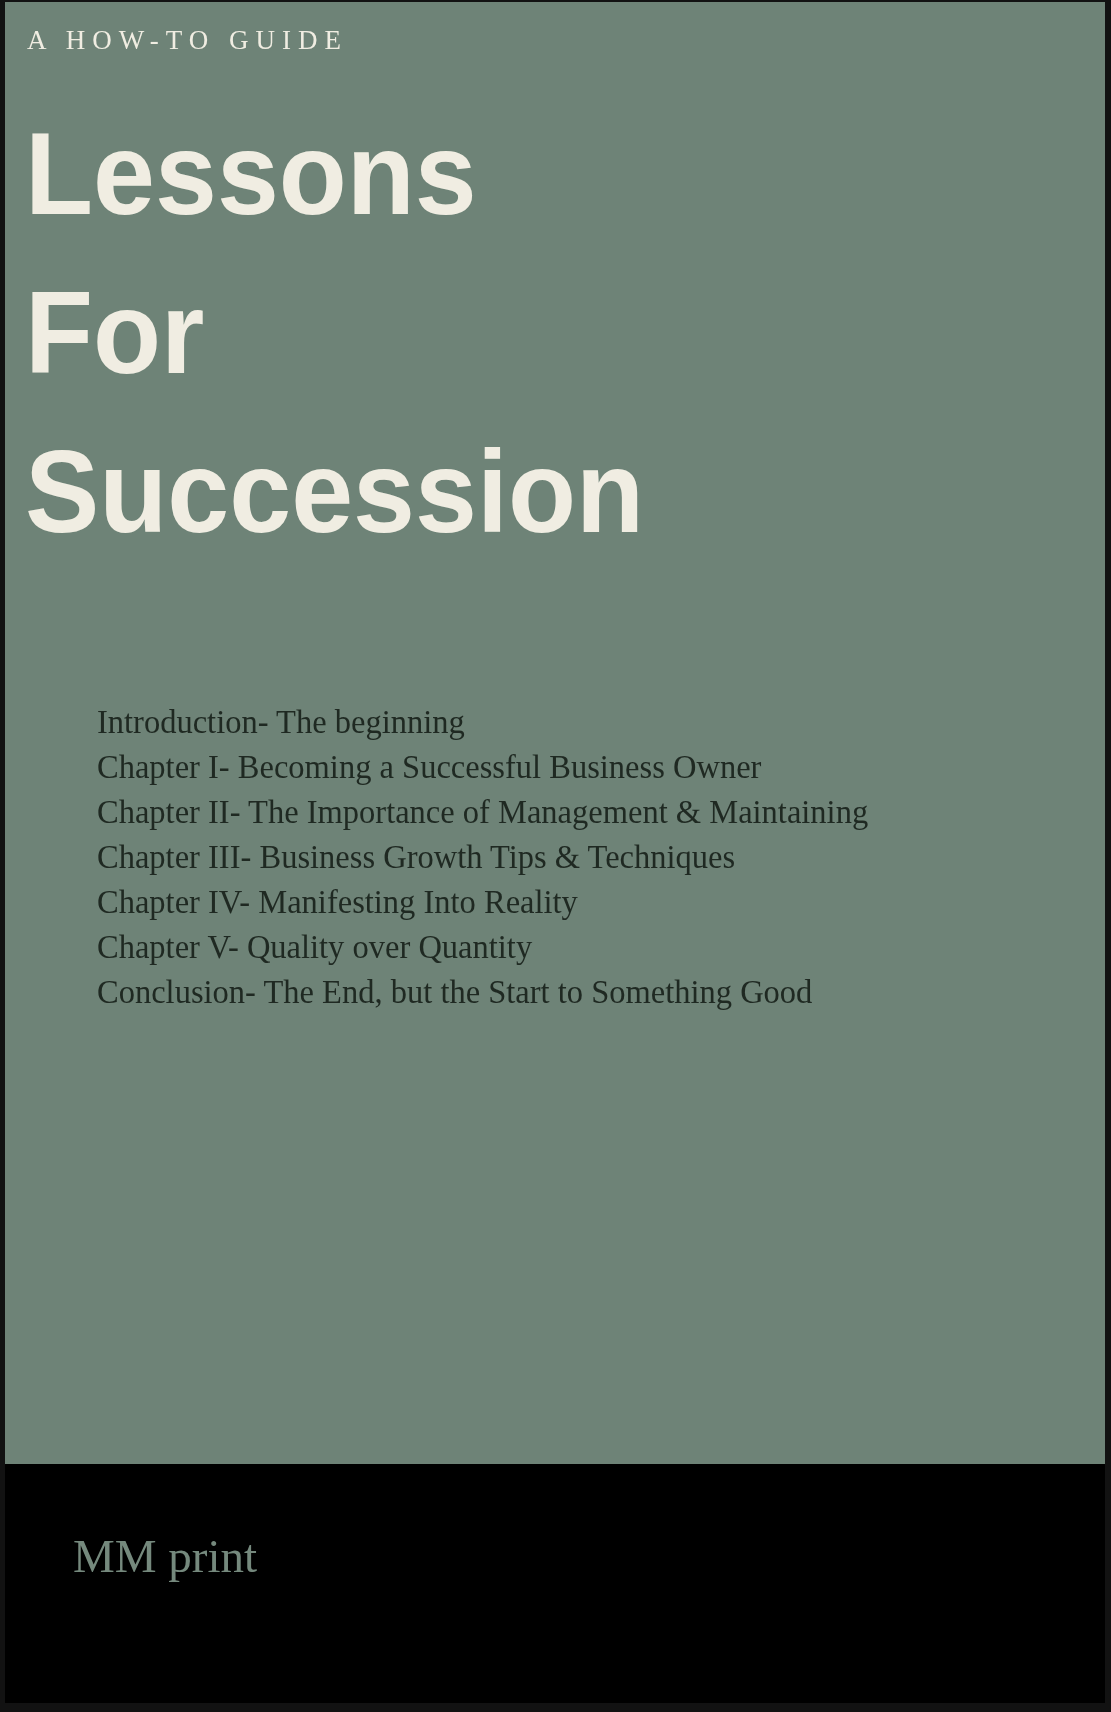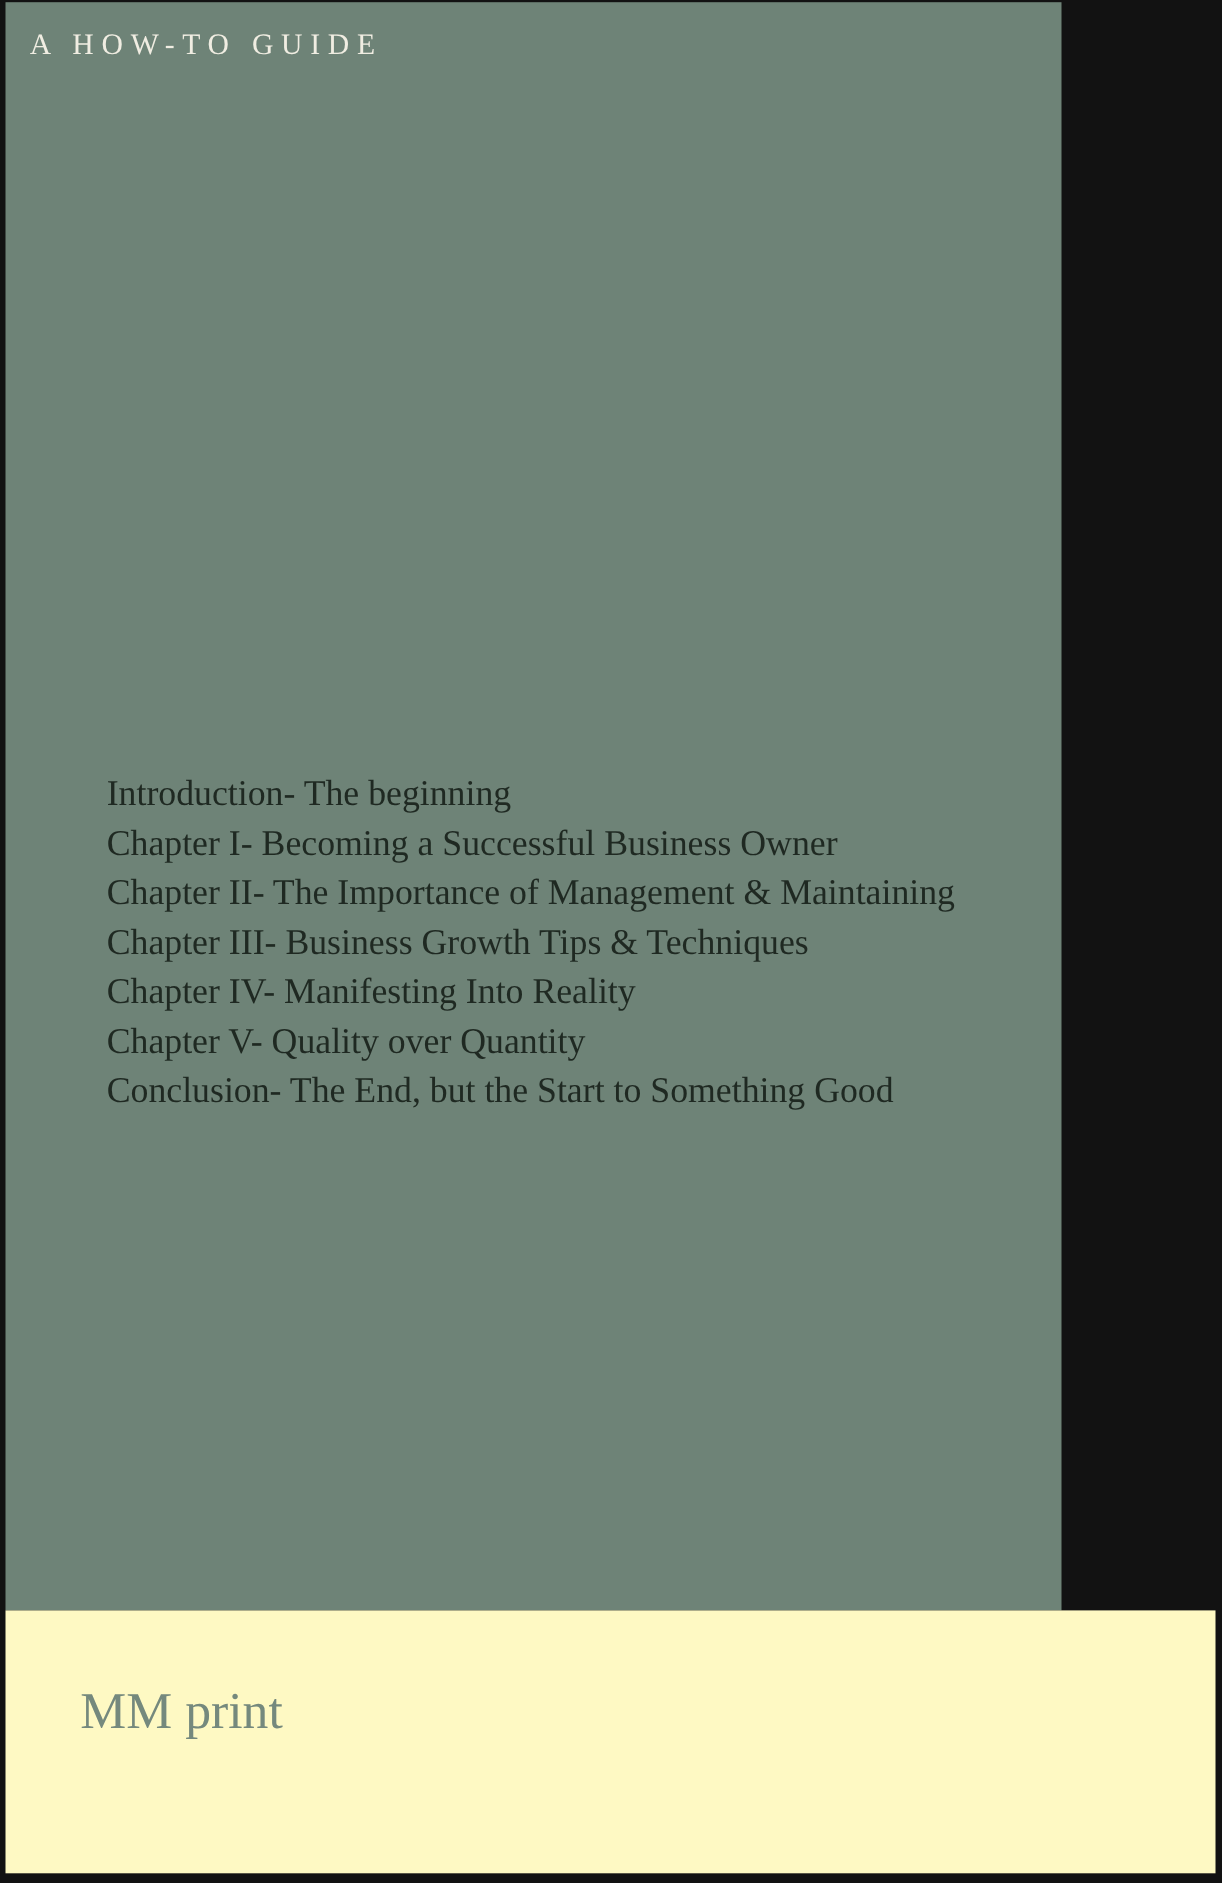--- a/index.html
+++ b/index.html
@@ -13,24 +13,23 @@
     height: 1712px;
     background: #121212;
     overflow: hidden;
     font-family: "Liberation Serif", serif;
   }
   
   .cover {
     position: absolute;
     left: 5px;
     top: 2px;
-    width: 916px;
+    width: 1100px;
     height: 1462px;
     background: #6e8377;
-    padding-left: 44px;
   }
   .tagline {
     position: absolute;
     left: 22px;
     top: 20px;
     font-family: "Liberation Serif", serif;
     font-size: 27px;
     line-height: 36px;
     letter-spacing: 7px;
     color: #f0ede2;
@@ -71,21 +70,21 @@
     transform: scaleX(0.985);
     transform-origin: left center;
   }
   
   .footer {
     position: absolute;
     left: 5px;
     top: 1464px;
     width: 1100px;
     height: 239px;
-    background: #fef9c3;
+    background: #000000;
   }
   .publisher {
     position: absolute;
     left: 68px;
     top: 62px;
     font-family: "Liberation Serif", serif;
     font-size: 47px;
     line-height: 60px;
     color: #75897d;
     white-space: nowrap;
@@ -93,20 +92,25 @@
 </style>
 </head>
 <body>
 
 <div class="screen">
 
   <div class="cover">
 
     <div class="tagline">A HOW-TO GUIDE</div>
 
+    <div class="title-block">
+      <div class="title-line">Lessons</div>
+      <div class="title-line">For</div>
+      <div class="title-line">Succession</div>
+    </div>
 
     <ul class="toc">
       <li>Introduction- The beginning</li>
       <li>Chapter I- Becoming a Successful Business Owner</li>
       <li>Chapter II- The Importance of Management &amp; Maintaining</li>
       <li>Chapter III- Business Growth Tips &amp; Techniques</li>
       <li>Chapter IV- Manifesting Into Reality</li>
       <li>Chapter V- Quality over Quantity</li>
       <li>Conclusion- The End, but the Start to Something Good</li>
     </ul>

